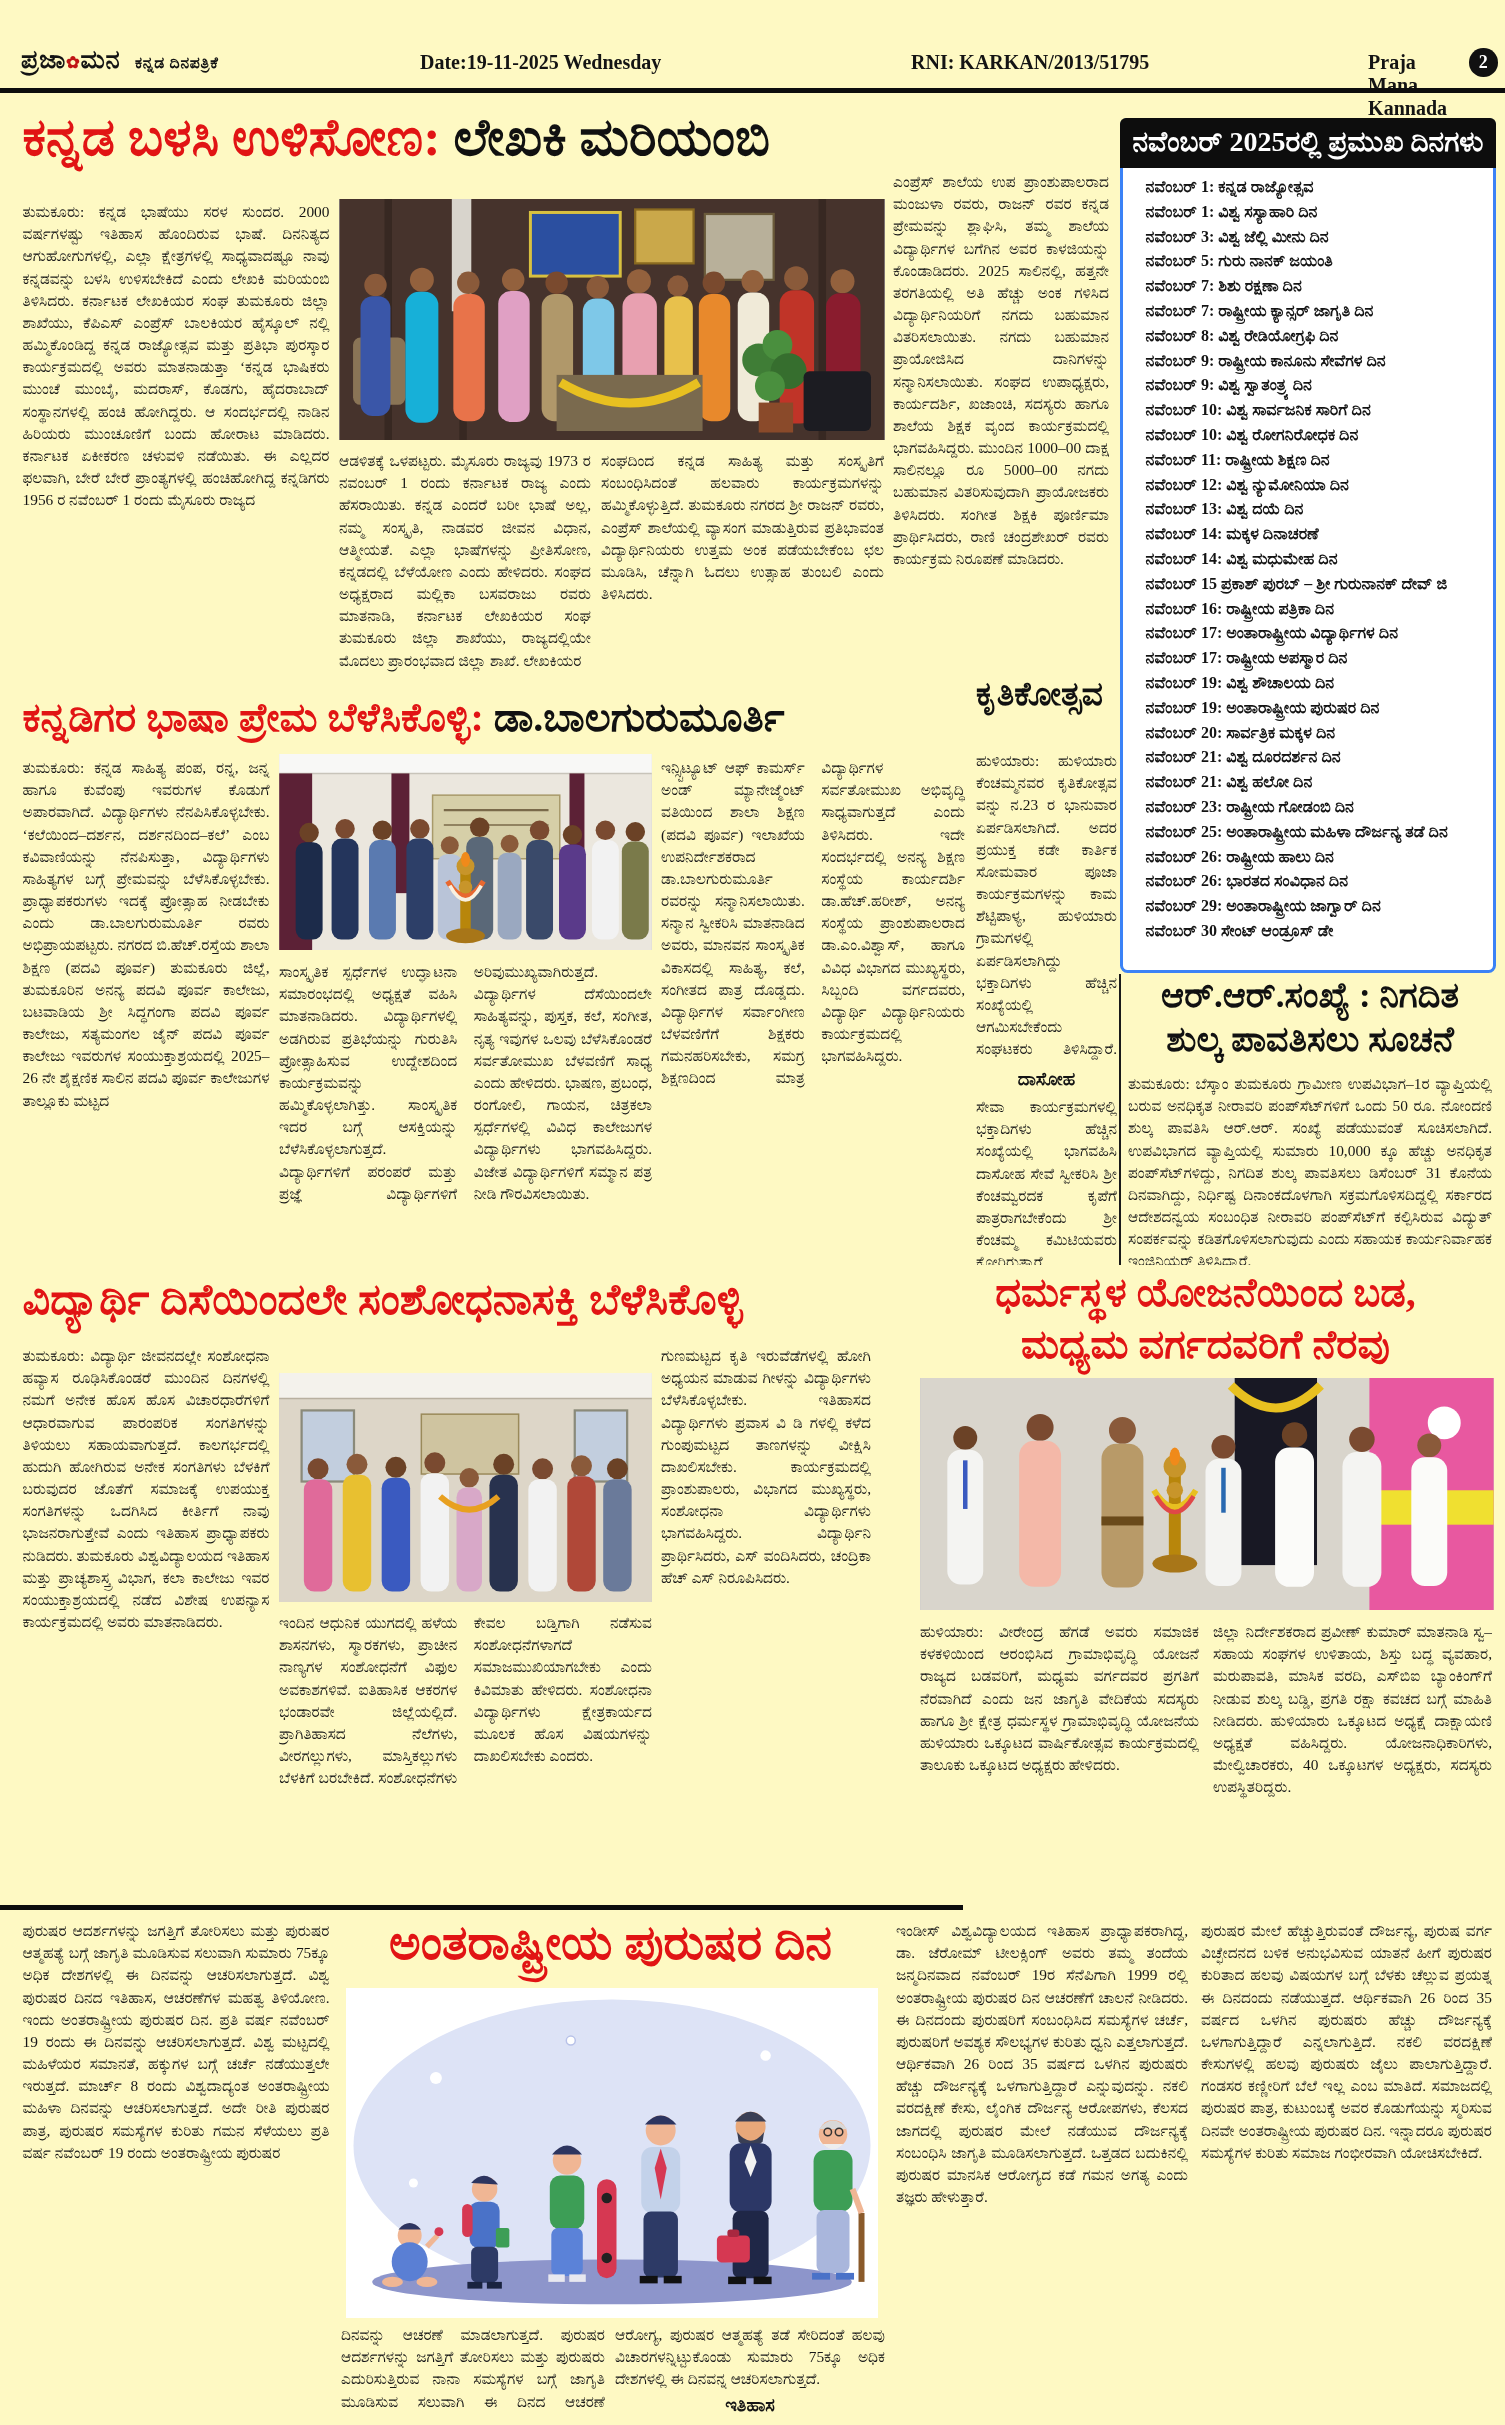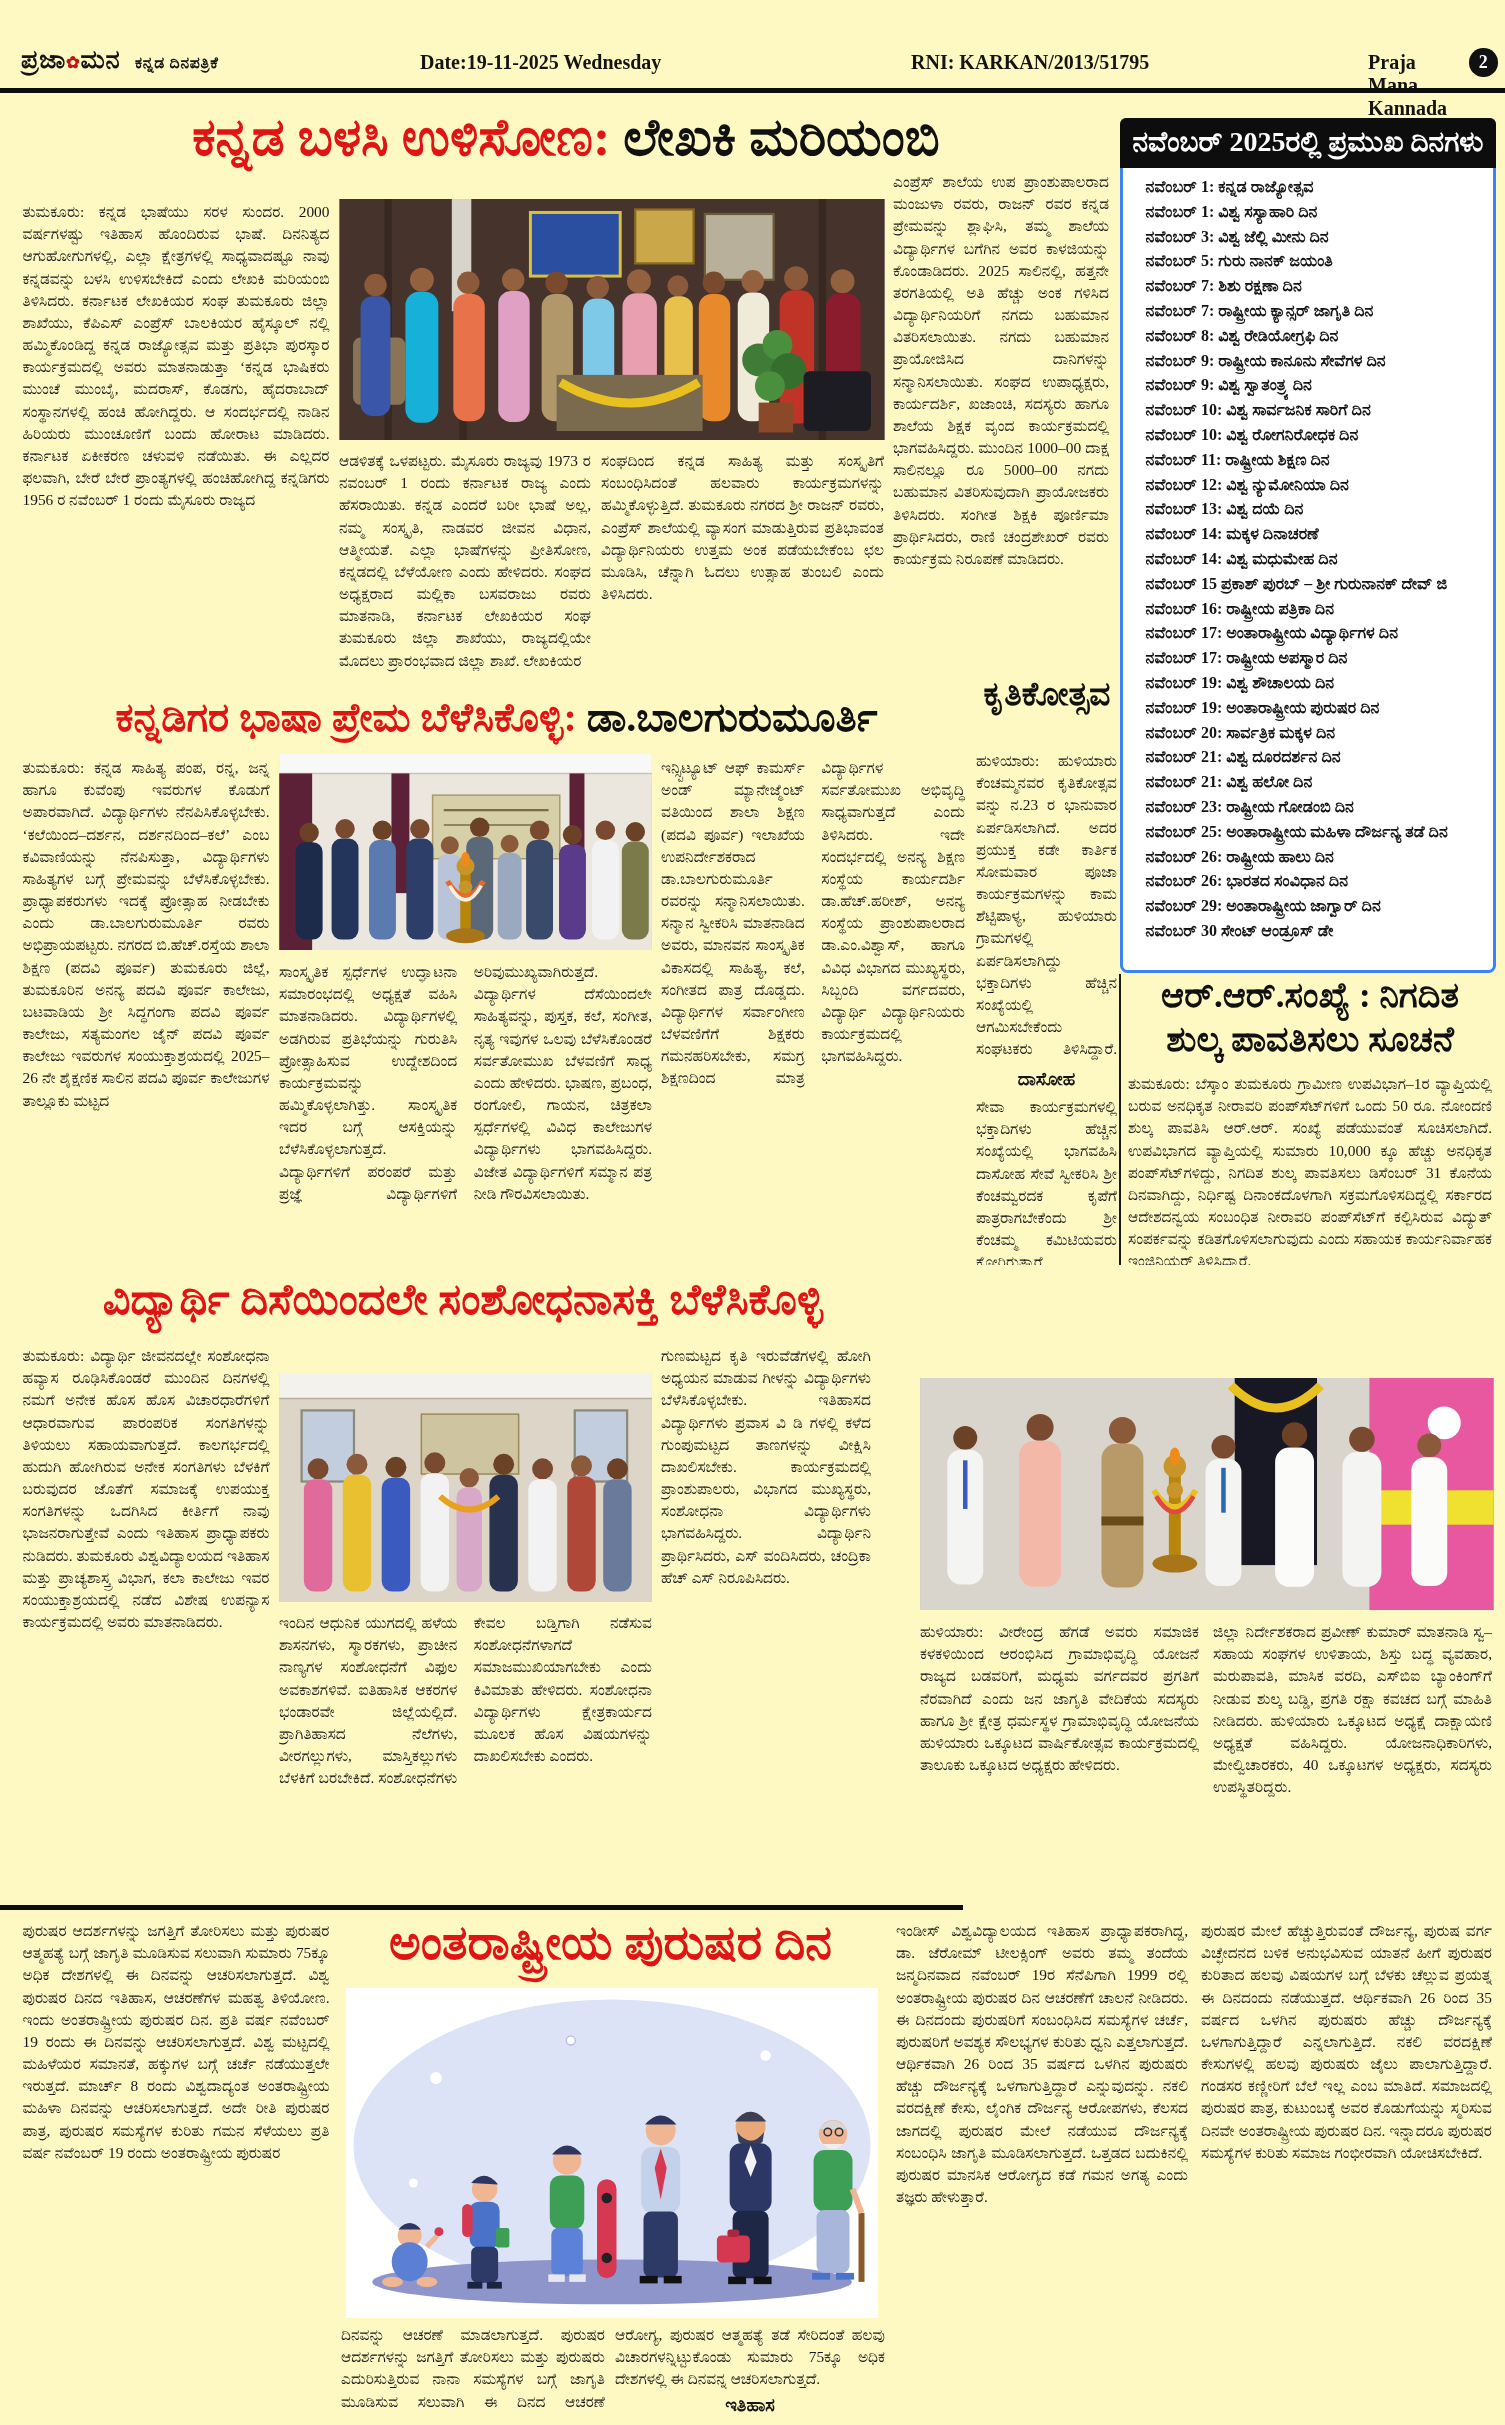--- a/index.html
+++ b/index.html
@@ -10,21 +10,21 @@
   #masthead .rule{position:absolute;left:0;bottom:0;width:100%;height:4.5px;background:#0d0d0d;}
   .mast-logo{position:absolute;left:21px;top:13.5px;font-weight:bold;font-size:25.5px;letter-spacing:0.7px;}
   .mast-logo small{font-size:15.7px;font-weight:bold;margin-left:7.5px;}
   .flower{color:#c01515;font-size:16.5px;}
   .mast-date{position:absolute;left:420px;top:19.5px;font-size:20px;font-weight:bold;}
   .mast-rni{position:absolute;left:911px;top:19.5px;font-size:20px;font-weight:bold;}
   .mast-title{position:absolute;left:1447px;top:19.5px;font-size:20px;font-weight:bold;transform:translateX(-100%);}
   .pagenum{position:absolute;right:7.5px;top:16.5px;width:28.5px;height:28.5px;border-radius:50%;background:#111;color:#fff;
            font-size:18px;font-weight:bold;text-align:center;line-height:28.5px;}
   
-  .hl{position:absolute;font-weight:bold;line-height:1.12;letter-spacing:0px;text-align:center;}
+  .hl{position:absolute;font-weight:bold;line-height:1.12;letter-spacing:0px;}
   .red{color:#e11414;}
   .blk{color:#111;}
   
   .col{position:absolute;text-align:justify;font-size:15.4px;line-height:1.44;color:#161616;overflow:hidden;}
   .col2{column-count:2;column-gap:16.5px;}
   .subhead{text-align:center;font-weight:bold;font-size:18px;margin:4.5px 0;}
   
   #sidebar{position:absolute;left:1120px;top:118px;width:370px;height:849px;border:3px solid #3b82f6;border-radius:7.5px;background:#fff;}
   #sidebar .sb-title{margin:-3px -3px 4.5px -3px;background:#0d0d0d;color:#fff;border-radius:6px 6px 0 0;
       font-size:28px;font-weight:bold;text-align:center;padding:7.5px 3px 9px 3px;}
@@ -253,20 +253,24 @@
         <circle cx="452" cy="128" r="14" fill="#6b4226"></circle>
           <rect x="433" y="142" width="38" height="150" rx="14" fill="#6a7a9a"></rect>
       </g>
       <path d="M215 165 Q 254 200 293 165" stroke="#e8a020" stroke-width="8" fill="none"></path>
     </svg>
   </div>
 
   <div class="col col2" style="left:279px;top:1612px;width:373px;height:285px;">ಇಂದಿನ ಆಧುನಿಕ ಯುಗದಲ್ಲಿ ಹಳೆಯ ಶಾಸನಗಳು, ಸ್ಮಾರಕಗಳು, ಪ್ರಾಚೀನ ನಾಣ್ಯಗಳ ಸಂಶೋಧನೆಗೆ ವಿಫುಲ ಅವಕಾಶಗಳಿವೆ. ಐತಿಹಾಸಿಕ ಆಕರಗಳ ಭಂಡಾರವೇ ಜಿಲ್ಲೆಯಲ್ಲಿದೆ. ಪ್ರಾಗಿತಿಹಾಸದ ನೆಲೆಗಳು, ವೀರಗಲ್ಲುಗಳು, ಮಾಸ್ತಿಕಲ್ಲುಗಳು ಬೆಳಕಿಗೆ ಬರಬೇಕಿದೆ. ಸಂಶೋಧನೆಗಳು ಕೇವಲ ಬಡ್ತಿಗಾಗಿ ನಡೆಸುವ ಸಂಶೋಧನೆಗಳಾಗದೆ ಸಮಾಜಮುಖಿಯಾಗಬೇಕು ಎಂದು ಕಿವಿಮಾತು ಹೇಳಿದರು. ಸಂಶೋಧನಾ ವಿದ್ಯಾರ್ಥಿಗಳು ಕ್ಷೇತ್ರಕಾರ್ಯದ ಮೂಲಕ ಹೊಸ ವಿಷಯಗಳನ್ನು ದಾಖಲಿಸಬೇಕು ಎಂದರು.</div>
   <div class="col" style="left:661px;top:1345px;width:210px;height:551px;">ಗುಣಮಟ್ಟದ ಕೃತಿ ಇರುವೆಡೆಗಳಲ್ಲಿ ಹೋಗಿ ಅಧ್ಯಯನ ಮಾಡುವ ಗೀಳನ್ನು ವಿದ್ಯಾರ್ಥಿಗಳು ಬೆಳೆಸಿಕೊಳ್ಳಬೇಕು. ಇತಿಹಾಸದ ವಿದ್ಯಾರ್ಥಿಗಳು ಪ್ರವಾಸ ವಿ ಡಿ ಗಳಲ್ಲಿ ಕಳೆದ ಗುಂಪುಮಟ್ಟದ ತಾಣಗಳನ್ನು ವೀಕ್ಷಿಸಿ ದಾಖಲಿಸಬೇಕು. ಕಾರ್ಯಕ್ರಮದಲ್ಲಿ ಪ್ರಾಂಶುಪಾಲರು, ವಿಭಾಗದ ಮುಖ್ಯಸ್ಥರು, ಸಂಶೋಧನಾ ವಿದ್ಯಾರ್ಥಿಗಳು ಭಾಗವಹಿಸಿದ್ದರು. ವಿದ್ಯಾರ್ಥಿನಿ ಪ್ರಾರ್ಥಿಸಿದರು, ಎಸ್ ವಂದಿಸಿದರು, ಚಂದ್ರಿಕಾ ಹೆಚ್ ಎಸ್ ನಿರೂಪಿಸಿದರು.</div>
 
+  <div class="hl red centered" style="left:914px;top:1267px;width:583px;font-size:40px;line-height:1.3;">
+    <div>ಧರ್ಮಸ್ಥಳ ಯೋಜನೆಯಿಂದ ಬಡ,</div>
+    <div>ಮಧ್ಯಮ ವರ್ಗದವರಿಗೆ ನೆರವು</div>
+  </div>
 
   <div class="photo" style="left:920px;top:1378px;width:574px;height:232px;">
     <svg viewBox="0 0 766 310">
       <rect width="766" height="310" fill="#d9d5cc"></rect>
       <rect x="600" y="0" width="166" height="310" fill="#e858a0"></rect>
       <rect x="600" y="150" width="166" height="46" fill="#f0e030"></rect>
       <circle cx="700" cy="60" r="22" fill="#ffffff"></circle>
       <rect x="420" y="0" width="110" height="250" fill="#181824"></rect>
       <path d="M415 10 Q 475 70 535 10" stroke="#e8c020" stroke-width="12" fill="none"></path>
       <g>

